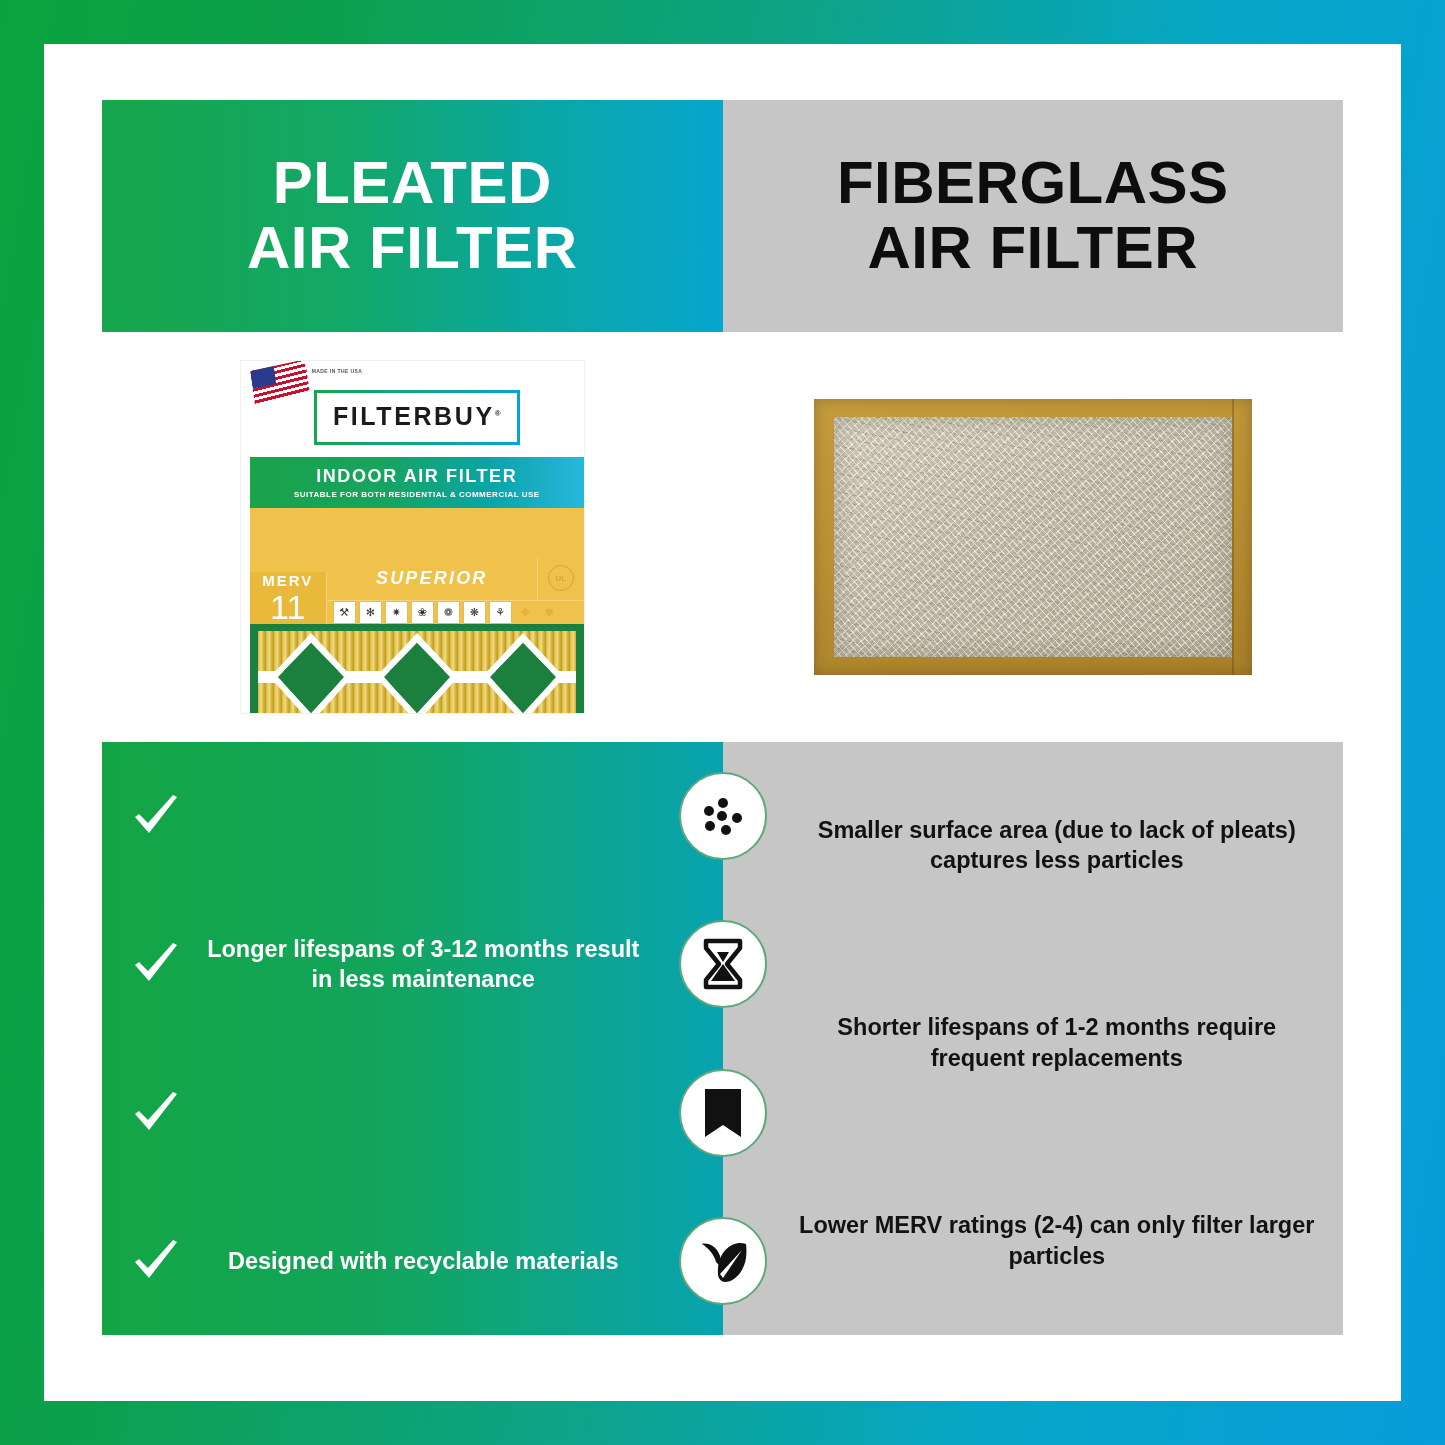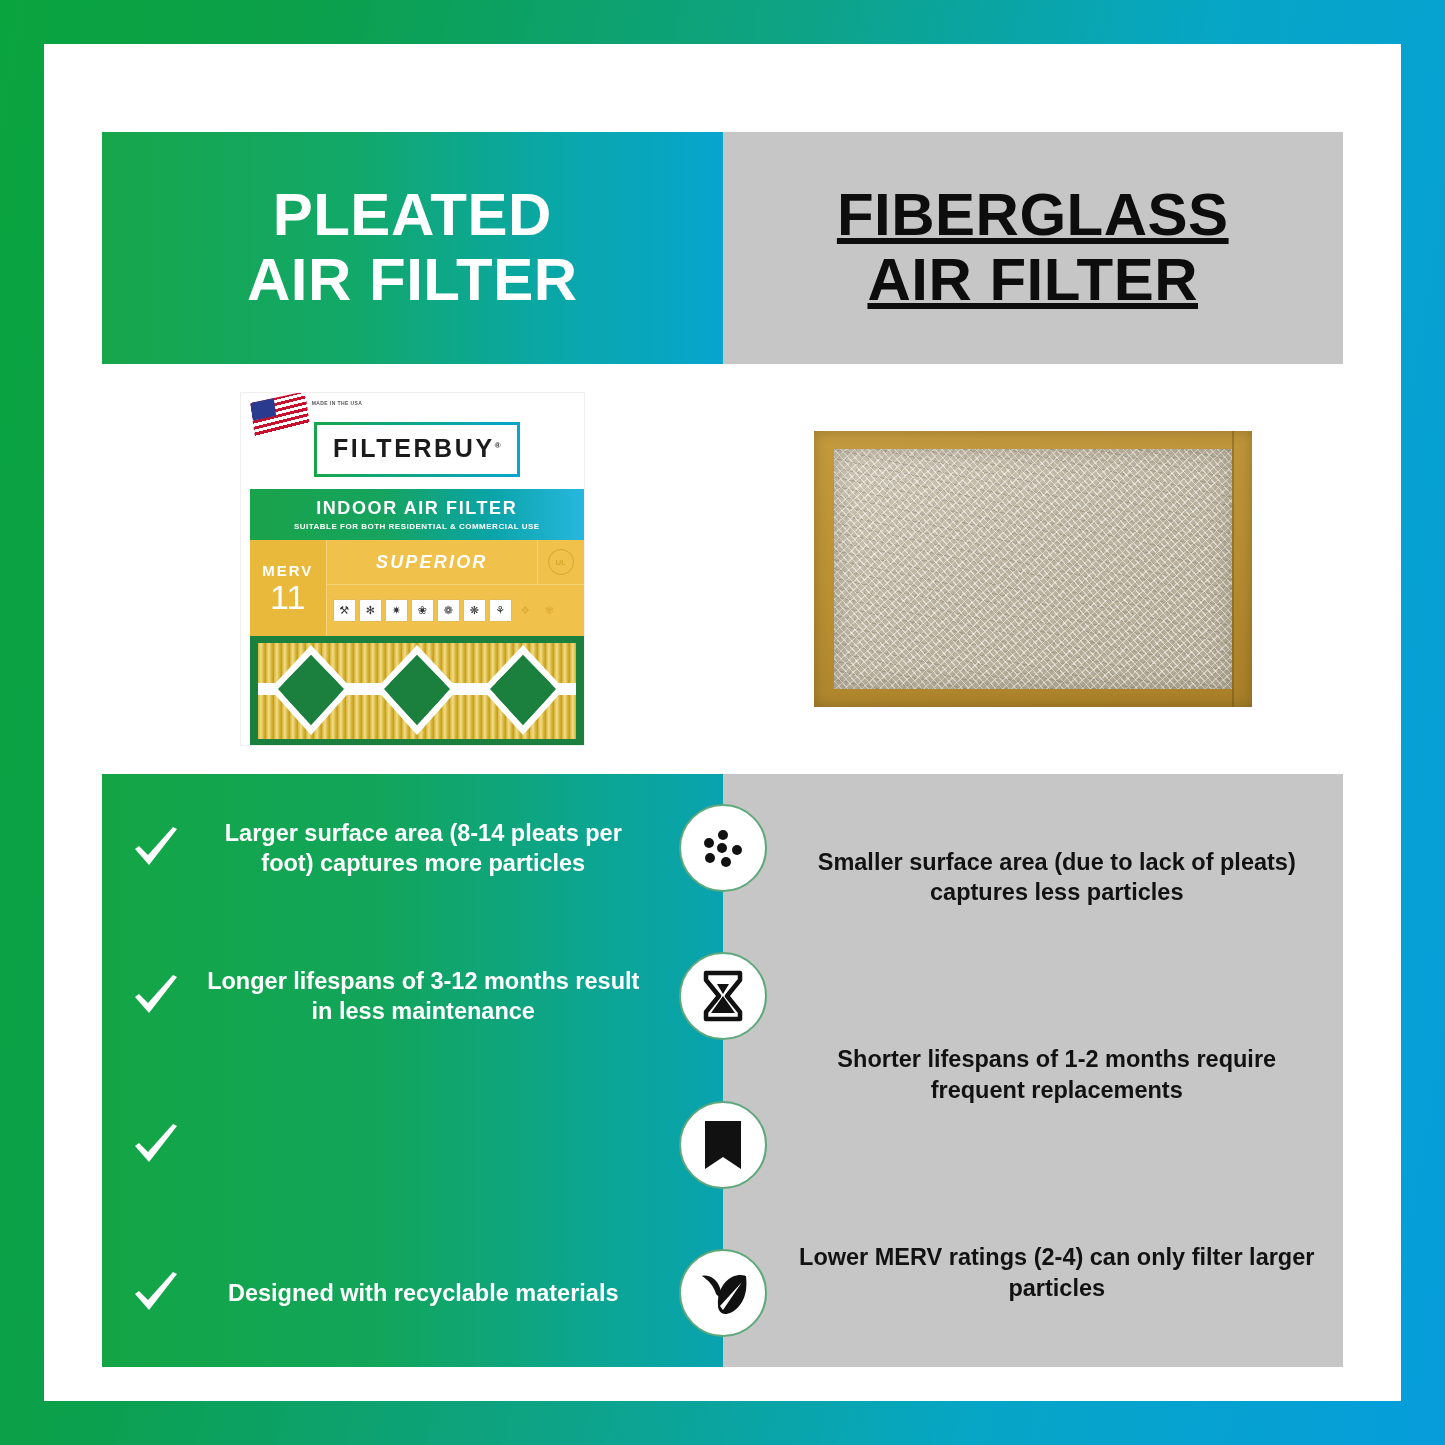--- a/index.html
+++ b/index.html
@@ -30,21 +30,20 @@
     background: #ffffff;
     box-sizing: border-box;
     padding: 56px 58px 58px 58px;
   }
 
   
   .content {
     position: relative;
     width: 100%;
     height: 100%;
-    margin-top: 32px;
   }
 
   
   .header-row {
     display: flex;
     width: 100%;
     height: 232px;
   }
   .hdr {
     flex: 1 1 50%;
@@ -54,21 +53,20 @@
     text-align: center;
     box-sizing: border-box;
   }
   .hdr-left {
     background: linear-gradient(90deg, #17a64b 0%, #12a868 40%, #0aa7a4 70%, #07a5cf 100%);
     color: #ffffff;
   }
   .hdr-right {
     background: #c6c6c6;
     color: #0d0d0d;
-    text-decoration: underline;
   }
   .hdr-title {
     font-size: 60px;
     font-weight: bold;
     line-height: 1.08;
     letter-spacing: 0.5px;
     white-space: pre-line;
   }
 
   
@@ -163,21 +161,22 @@
   }
   .band-sub {
     font-size: 8px;
     font-weight: bold;
     letter-spacing: 0.5px;
     margin-top: 3px;
   }
   .box-merv {
     display: flex;
     background: #f0c14b;
-    height: 96px;
+    height: 116px;
+    align-items: flex-end;
   }
   .merv-col {
     width: 76px;
     background: #e9b93c;
     color: #ffffff;
     display: flex;
     flex-direction: column;
     align-items: center;
     justify-content: center;
     border-right: 1px solid #f6d27a;
@@ -483,21 +482,20 @@
 
       <div class="compare">
 
         <div class="col col-left">
           <div class="feat feat-left">
             <div class="check">
               <svg width="54" height="54" viewBox="0 0 54 54">
                   <path d="M6 28 L20 44 L48 8 L44 6 L19 34 L10 25 Z" fill="#ffffff"></path>
                 </svg>
             </div>
-            <div class="feat-text">Larger surface area (8-14 pleats per foot) captures more particles</div>
           </div>
           <div class="feat feat-left">
             <div class="check">
               <svg width="54" height="54" viewBox="0 0 54 54">
                   <path d="M6 28 L20 44 L48 8 L44 6 L19 34 L10 25 Z" fill="#ffffff"></path>
                 </svg>
             </div>
             <div class="feat-text">Longer lifespans of 3-12 months result in less maintenance</div>
           </div>
           <div class="feat feat-left">

